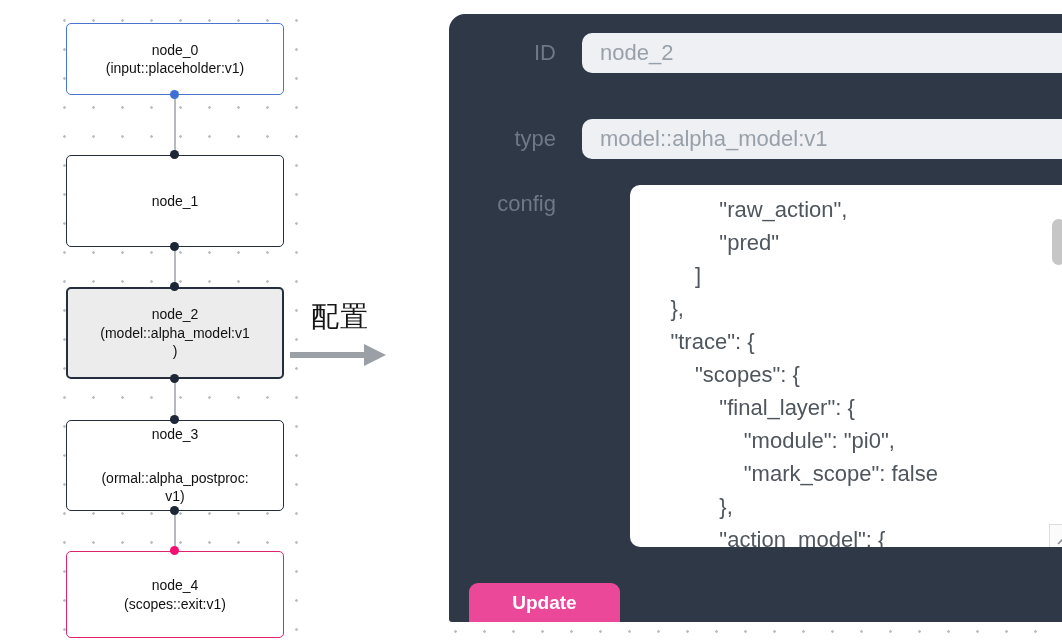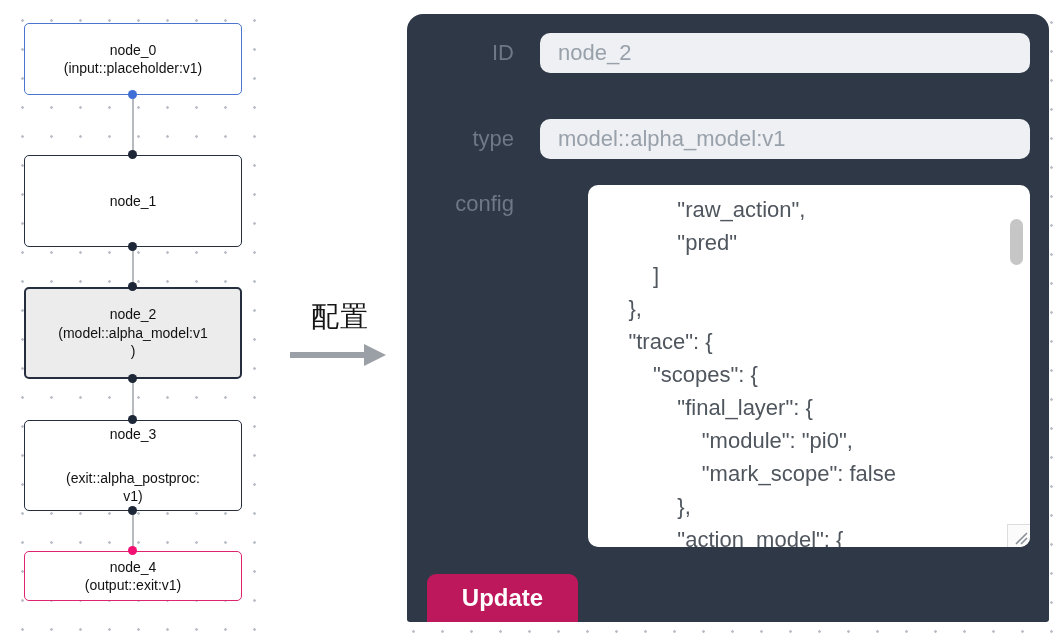--- a/index.html
+++ b/index.html
@@ -2,38 +2,38 @@
 <html><head>
 <meta charset="utf-8">
 <style>
   html,body{margin:0;padding:0;background:#fff;}
   .page{position:relative;width:1062px;height:643px;overflow:hidden;
         font-family:"Liberation Sans",sans-serif;background:#fff;}
 
   
   .canvas{position:absolute;background-color:#fff;
           background-image:radial-gradient(circle,#b9bec7 1.2px,transparent 1.5px);
-          background-size:29px 29px;}
+          background-size:29px 29px;margin-left:42px;}
   .canvas-left{left:0;top:0;width:262px;height:643px;background-position:8px 6px;}
   .canvas-right{left:393px;top:0;width:669px;height:643px;background-position:6px 8px;}
 
   
   .node{position:absolute;left:24px;width:218px;box-sizing:border-box;
         background:#fff;border:1.7px solid #242e3e;border-radius:5px;
         display:flex;flex-direction:column;align-items:center;justify-content:center;
         font-size:14px;line-height:1.32;color:#111;text-align:center;font-weight:500;}
   .node .type-label{white-space:pre-line;}
   .node-input{border-color:#4a74cf;border-width:1.5px;}
   .node-selected{background:#ececec;border-width:2px;}
   .node-output{border-color:#e0236e;border-width:1.7px;}
   .n0{top:23px;height:72px;}
   .n1{top:155px;height:92px;gap:12px;}
   .n2{top:287px;height:92px;}
   .n3{top:420px;height:91px;gap:25px;}
-  .n4{top:551px;height:50px;}
+  .n4{top:551px;height:87px;}
 
   .edge{position:absolute;left:132px;width:2px;background:#b6babf;}
   .e0{top:95px;height:60px;}
   .e1{top:247px;height:40px;}
   .e2{top:379px;height:41px;}
   .e3{top:511px;height:40px;}
 
   .handle{position:absolute;left:128px;width:9px;height:9px;border-radius:50%;background:#1d2737;}
   .handle-blue{background:#3f6fd6;}
   .handle-pink{background:#f31073;}
@@ -60,23 +60,23 @@
               font-family:"Liberation Sans",sans-serif;outline:none;box-sizing:border-box;}
   .config-box{position:relative;flex:1;min-width:0;height:362px;background:#fff;
               border-radius:10px;overflow:hidden;}
   .config-text{margin:0;padding:8px 46px 8px 16px;font-family:"Liberation Sans",sans-serif;
                font-size:22px;line-height:33px;color:#4f565e;white-space:pre;}
   .vscroll-thumb{position:absolute;right:7px;top:34px;width:13px;height:46px;
                  border-radius:7px;background:#c6c6c6;}
   .scroll-corner{position:absolute;right:0;bottom:0;width:22px;height:22px;
                  background:#fbfbfb;border-left:1px solid #ddd;border-top:1px solid #ddd;
                  display:flex;align-items:flex-end;justify-content:flex-end;}
-  .update-btn{position:absolute;left:20px;bottom:0;width:151px;height:48px;
-              background:#be185d;color:#fff;border:none;border-radius:9px 9px 0 0;
-              font-size:24px;font-weight:bold;font-family:"Liberation Sans",sans-serif;
+  .update-btn{position:absolute;left:20px;bottom:0;width:151px;height:39px;
+              background:#ec4899;color:#fff;border:none;border-radius:9px 9px 0 0;
+              font-size:19px;font-weight:bold;font-family:"Liberation Sans",sans-serif;
               cursor:pointer;}
 </style>
 </head>
 <body>
 
 <div class="page">
 
   <div class="canvas canvas-left">
 
     <div class="node node-input n0">
@@ -86,26 +86,26 @@
     <div class="node n1">
       <div>node_1</div>
     </div>
     <div class="node node-selected n2">
       <div>node_2</div>
       <div class="type-label">(model::alpha_model:v1
 )</div>
     </div>
     <div class="node n3">
       <div>node_3</div>
-      <div class="type-label">(exit::alpha_postproc:
+      <div class="type-label">(ormal::alpha_postproc:
 v1)</div>
     </div>
     <div class="node node-output n4">
       <div>node_4</div>
-      <div class="type-label">(output::exit:v1)</div>
+      <div class="type-label">(scopes::exit:v1)</div>
     </div>
 
     <div class="edge e0"></div>
     <div class="edge e1"></div>
     <div class="edge e2"></div>
     <div class="edge e3"></div>
 
     <div class="handle handle-blue h-n0b"></div>
     <div class="handle h-n1t"></div>
     <div class="handle h-n1b"></div>

